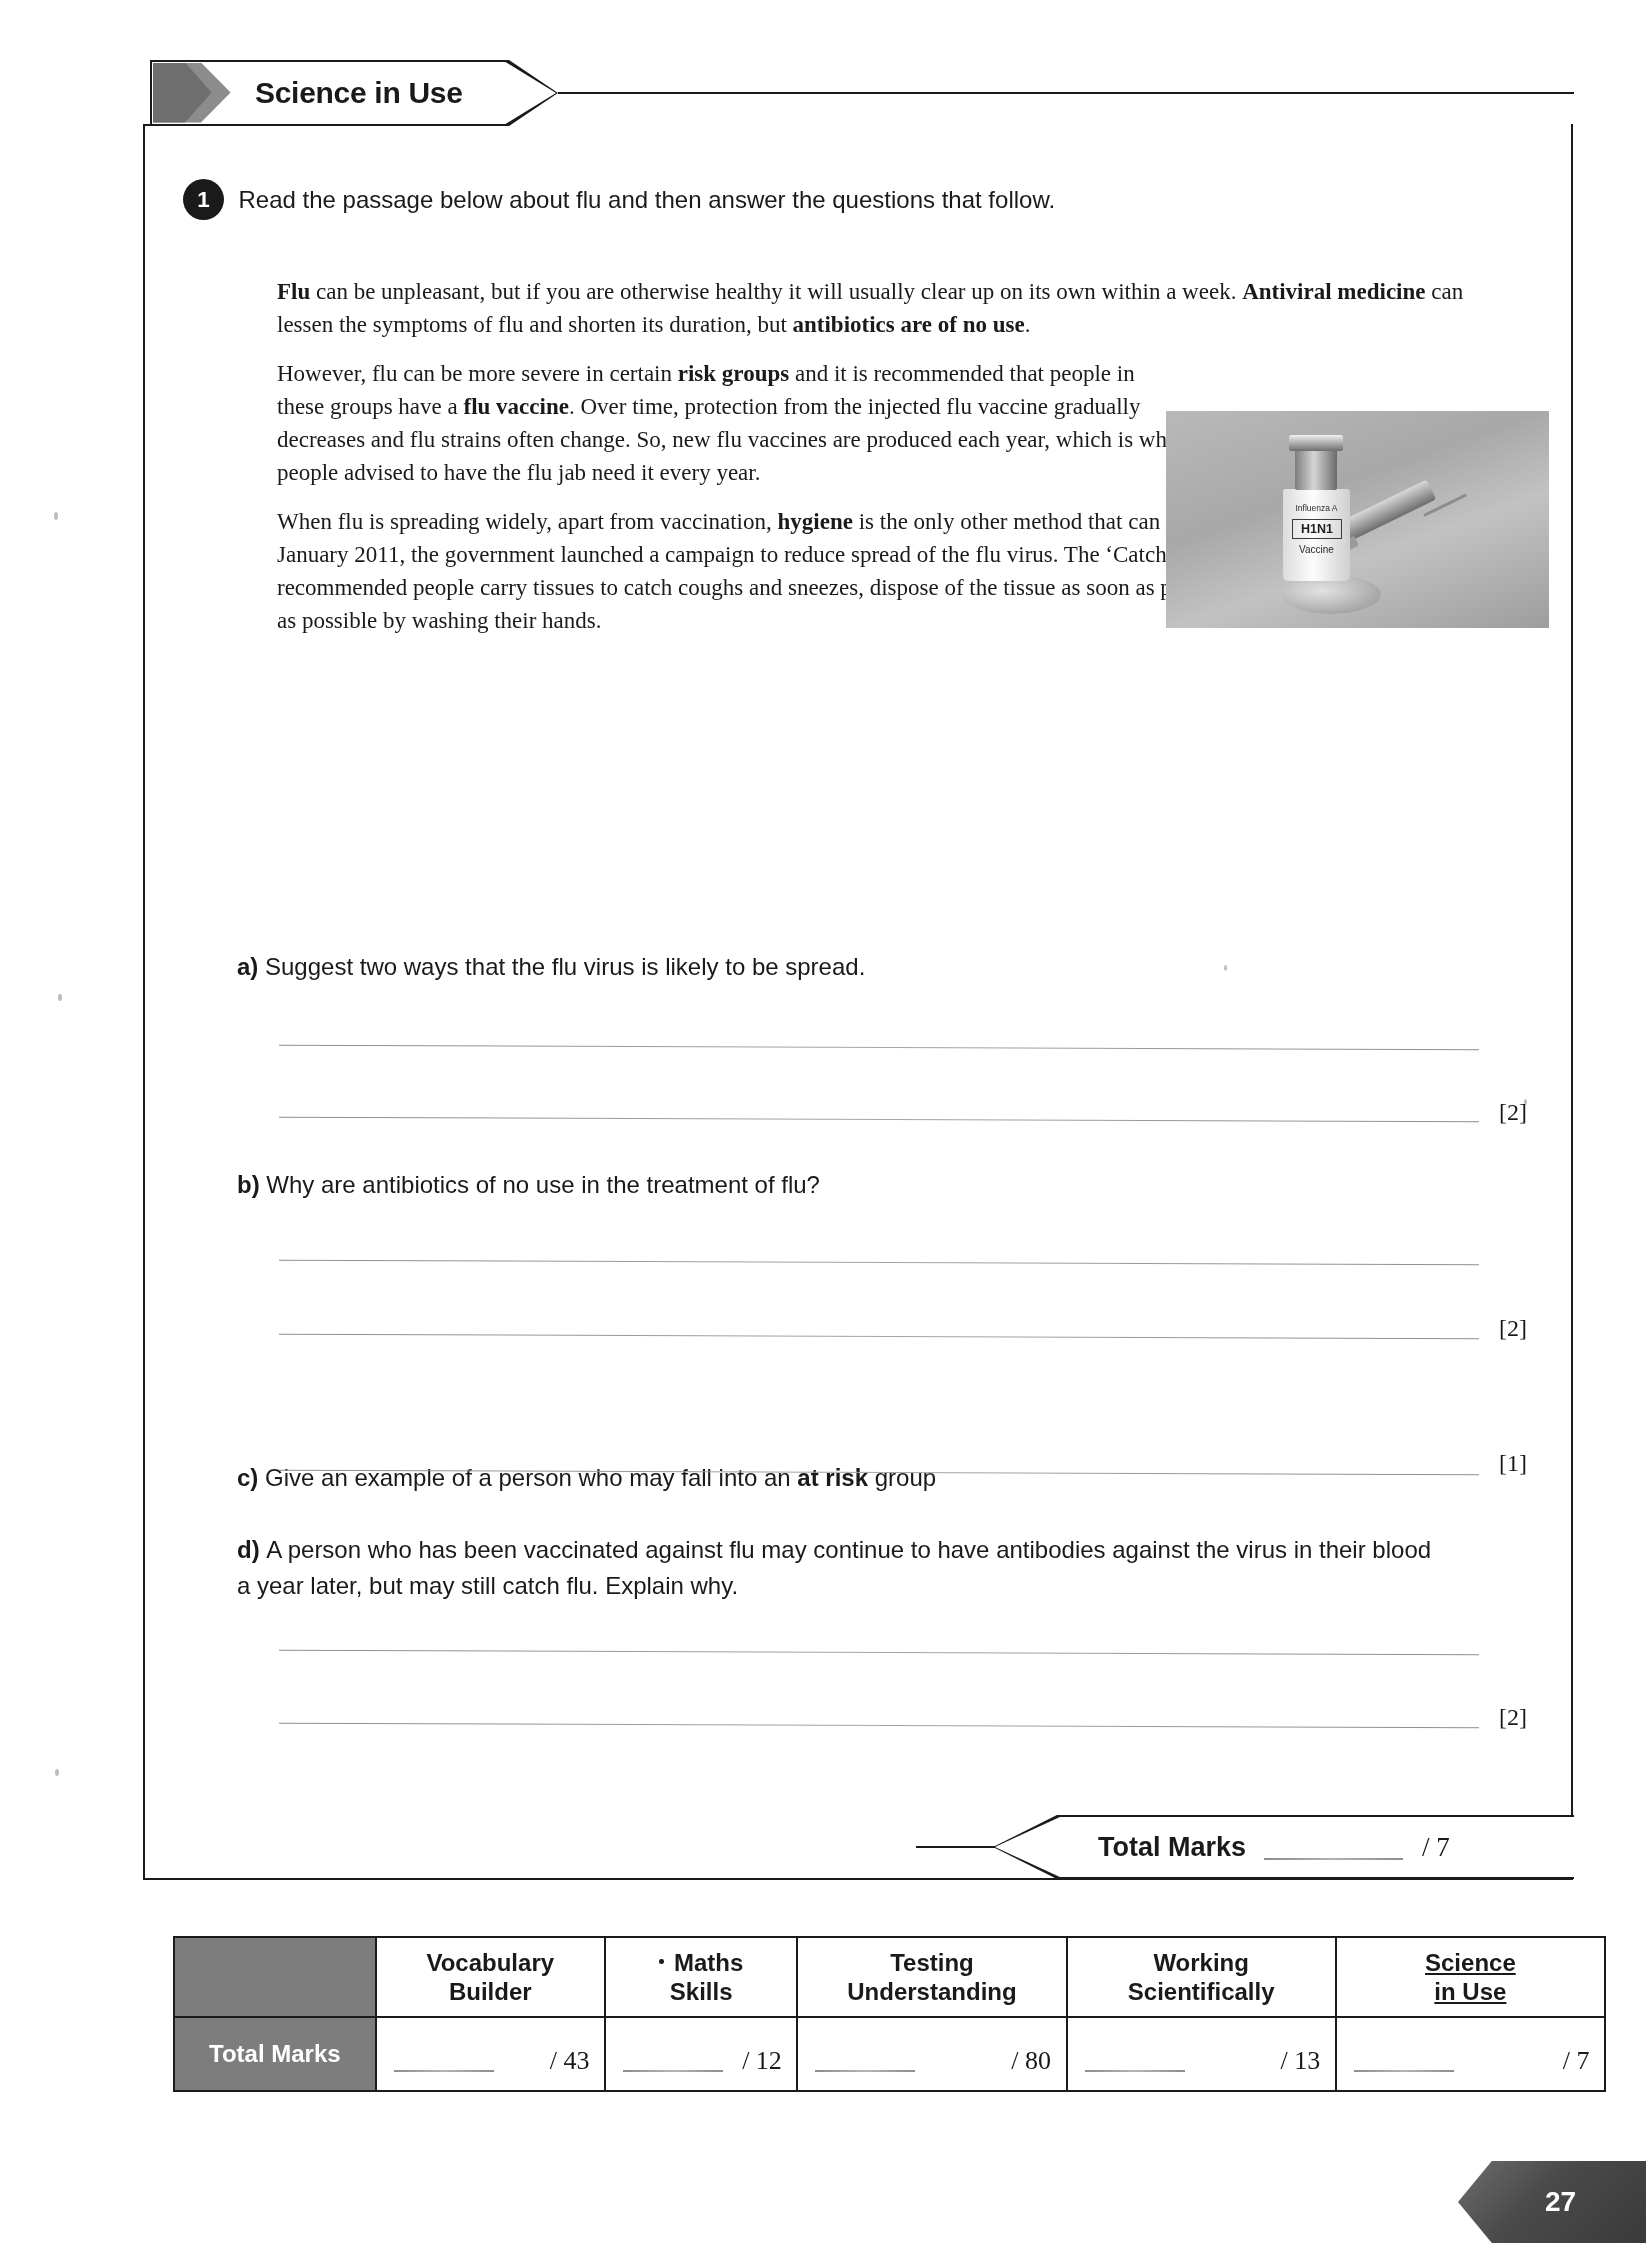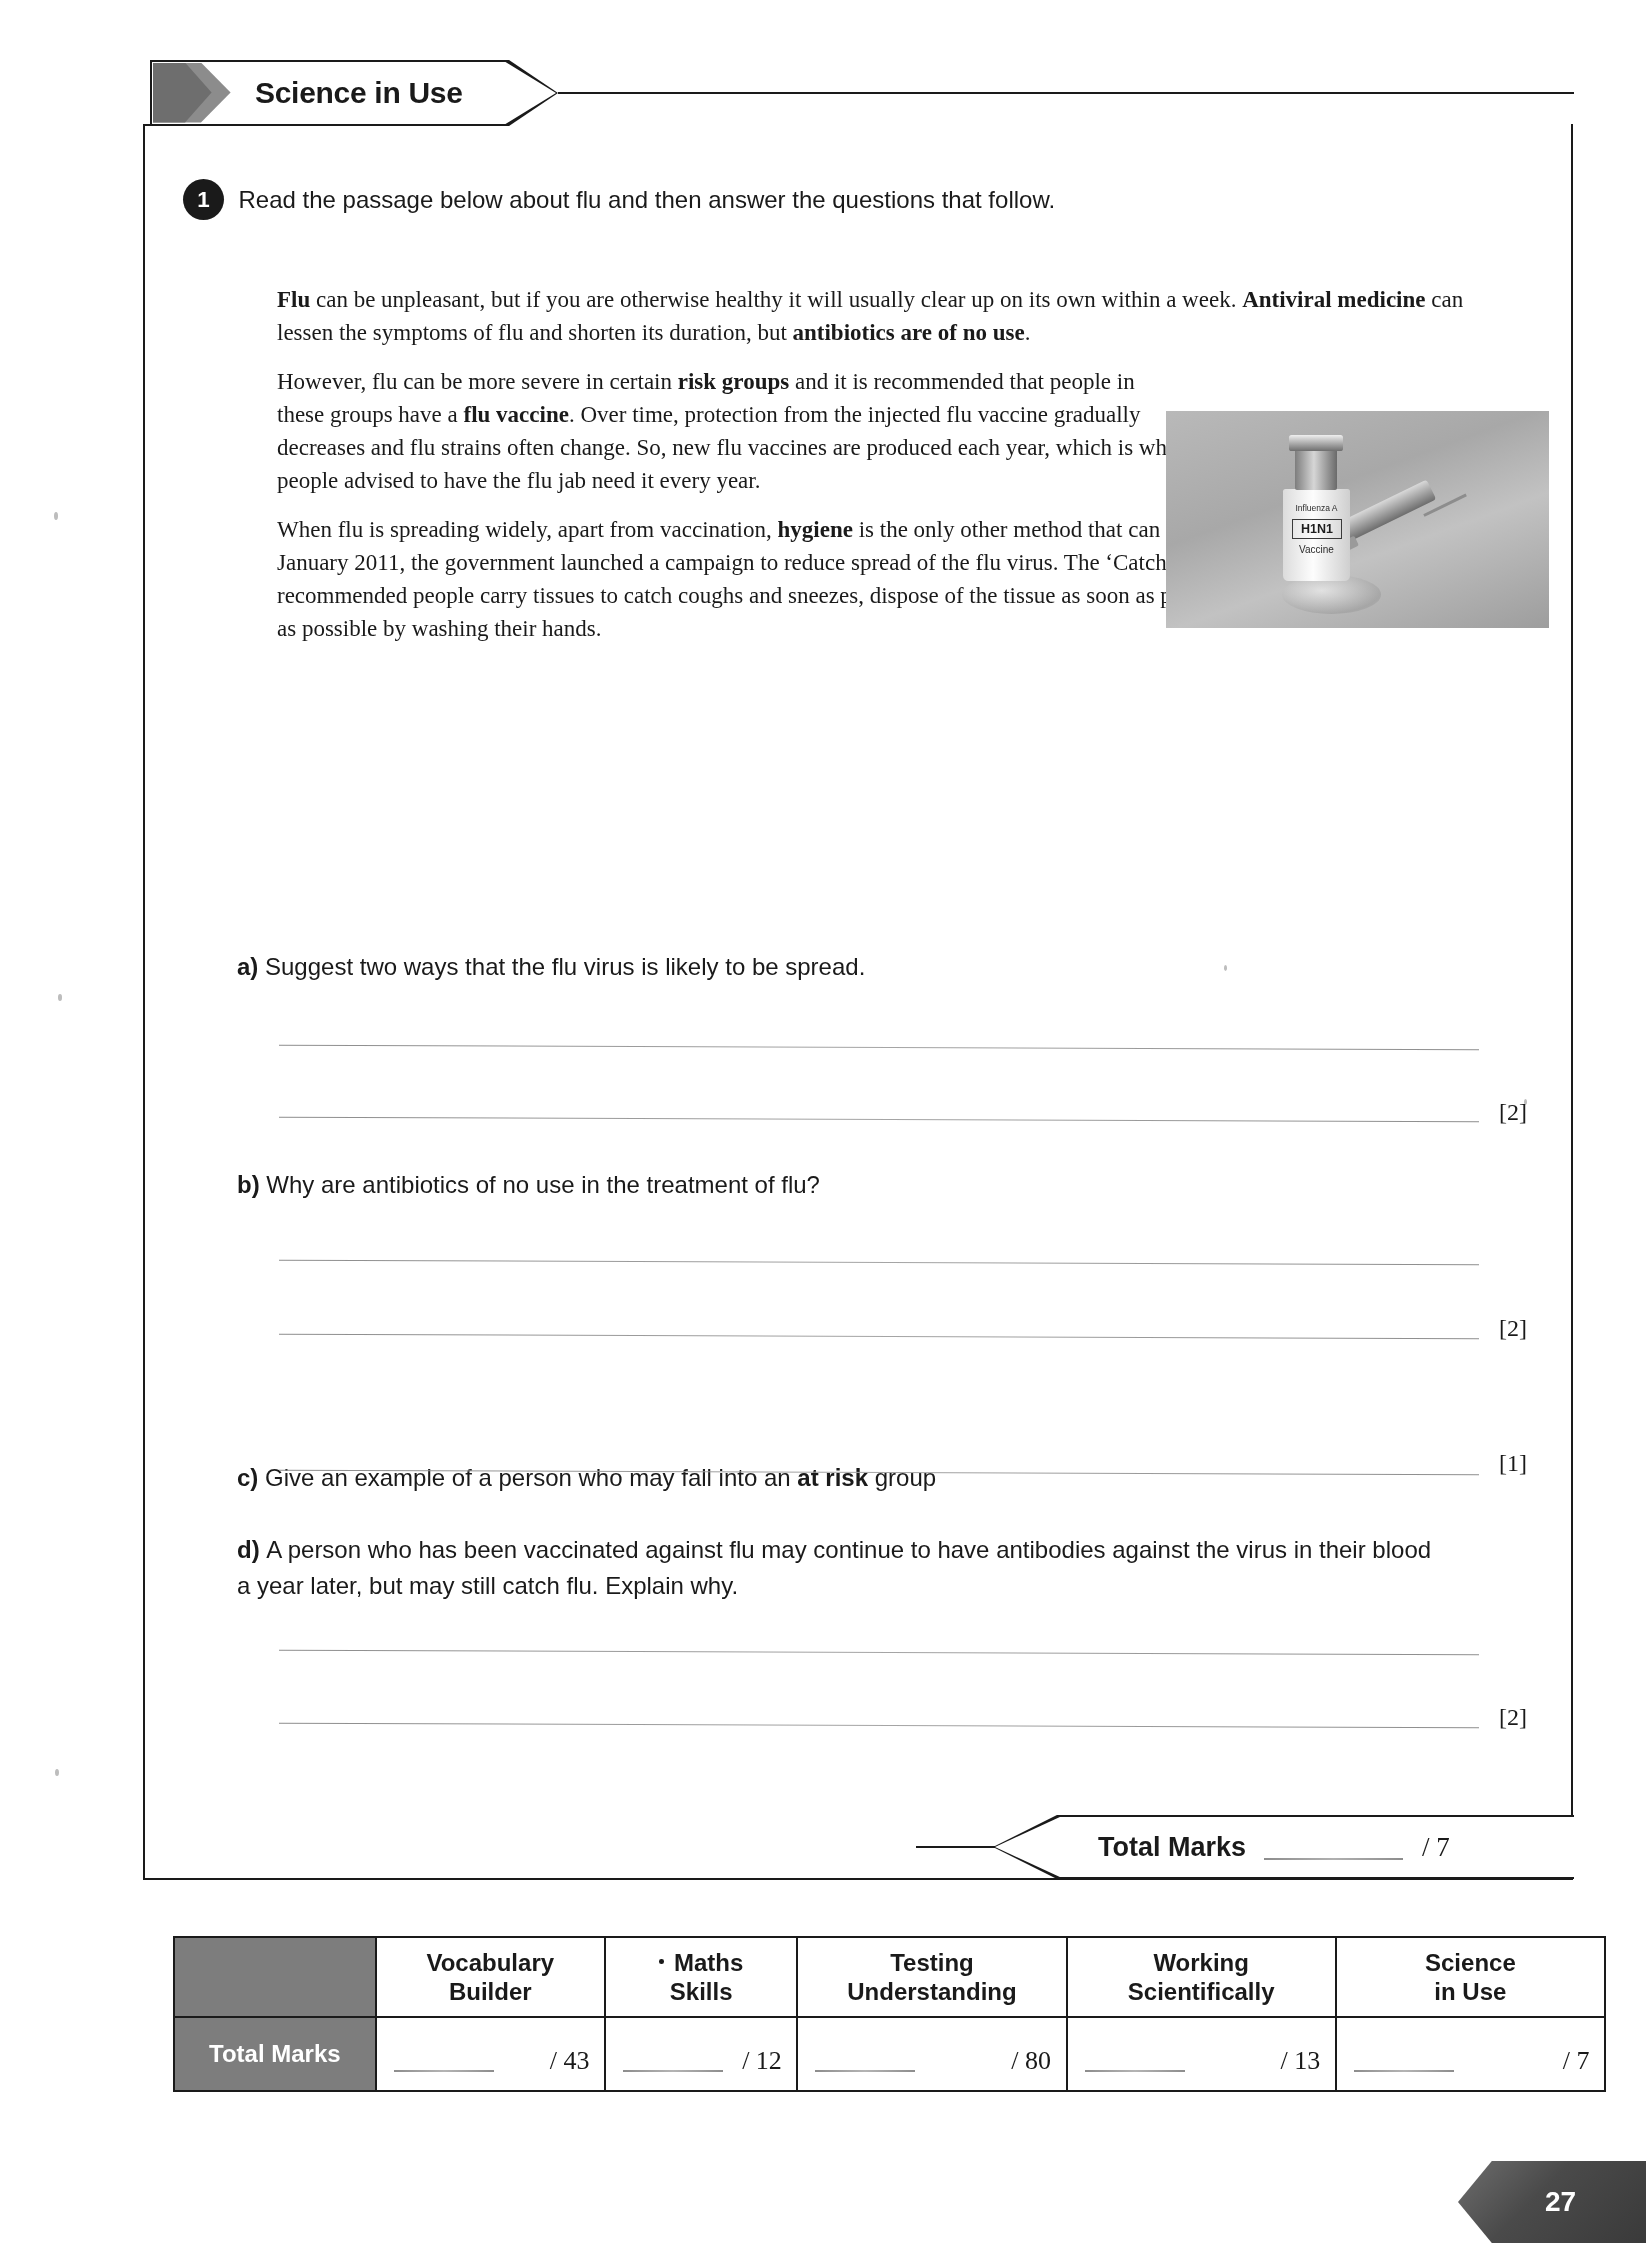--- a/index.html
+++ b/index.html
@@ -112,21 +112,21 @@
     );
   }
   #passage-body {
     position:absolute;
     left:34px; top:28px; right:26px;
     font-family:"Liberation Serif", serif;
     font-size:23px;
     line-height:33px;
     color:#1a1a1a;
   }
-  #passage-body p { margin:8px 0 16px 0; }
+  #passage-body p { margin:0 0 16px 0; }
   #passage-body b { font-weight:bold; }
 
   
   #vaccine-photo {
     position:absolute;
     left:1166px; top:411px;
     width:383px; height:217px;
     background:linear-gradient(160deg,#b9b9b9 0%,#a8a8a8 38%,#c2c2c2 62%,#9d9d9d 100%);
     overflow:hidden;
   }
@@ -379,21 +379,21 @@
 </div>
 
 <table id="summary-table">
   <tbody>
     <tr>
       <td class="gray" style="width:197px;"></td>
     <td class="hdr" style="width: 224px;"><span>Vocabulary</span><br><span>Builder</span></td>
         <td class="hdr" style="width: 188px;"><span class="maths-dot"></span><span>Maths</span><br><span>Skills</span></td>
         <td class="hdr" style="width: 263px;"><span>Testing</span><br><span>Understanding</span></td>
         <td class="hdr" style="width: 263px;"><span>Working</span><br><span>Scientifically</span></td>
-        <td class="hdr" style="width: 263px;"><span>Science</span><br><span>in Use</span></td>
+        <td class="hdr" style="width: 263px; text-decoration: underline;"><span>Science</span><br><span>in Use</span></td>
       </tr>
     <tr>
       <td class="gray gray-label">Total Marks</td>
     <td class="score-cell">
           <div class="sc-rule"></div>
           <div class="sc-val">/ 43</div>
         </td>
         <td class="score-cell">
           <div class="sc-rule"></div>
           <div class="sc-val">/ 12</div>

